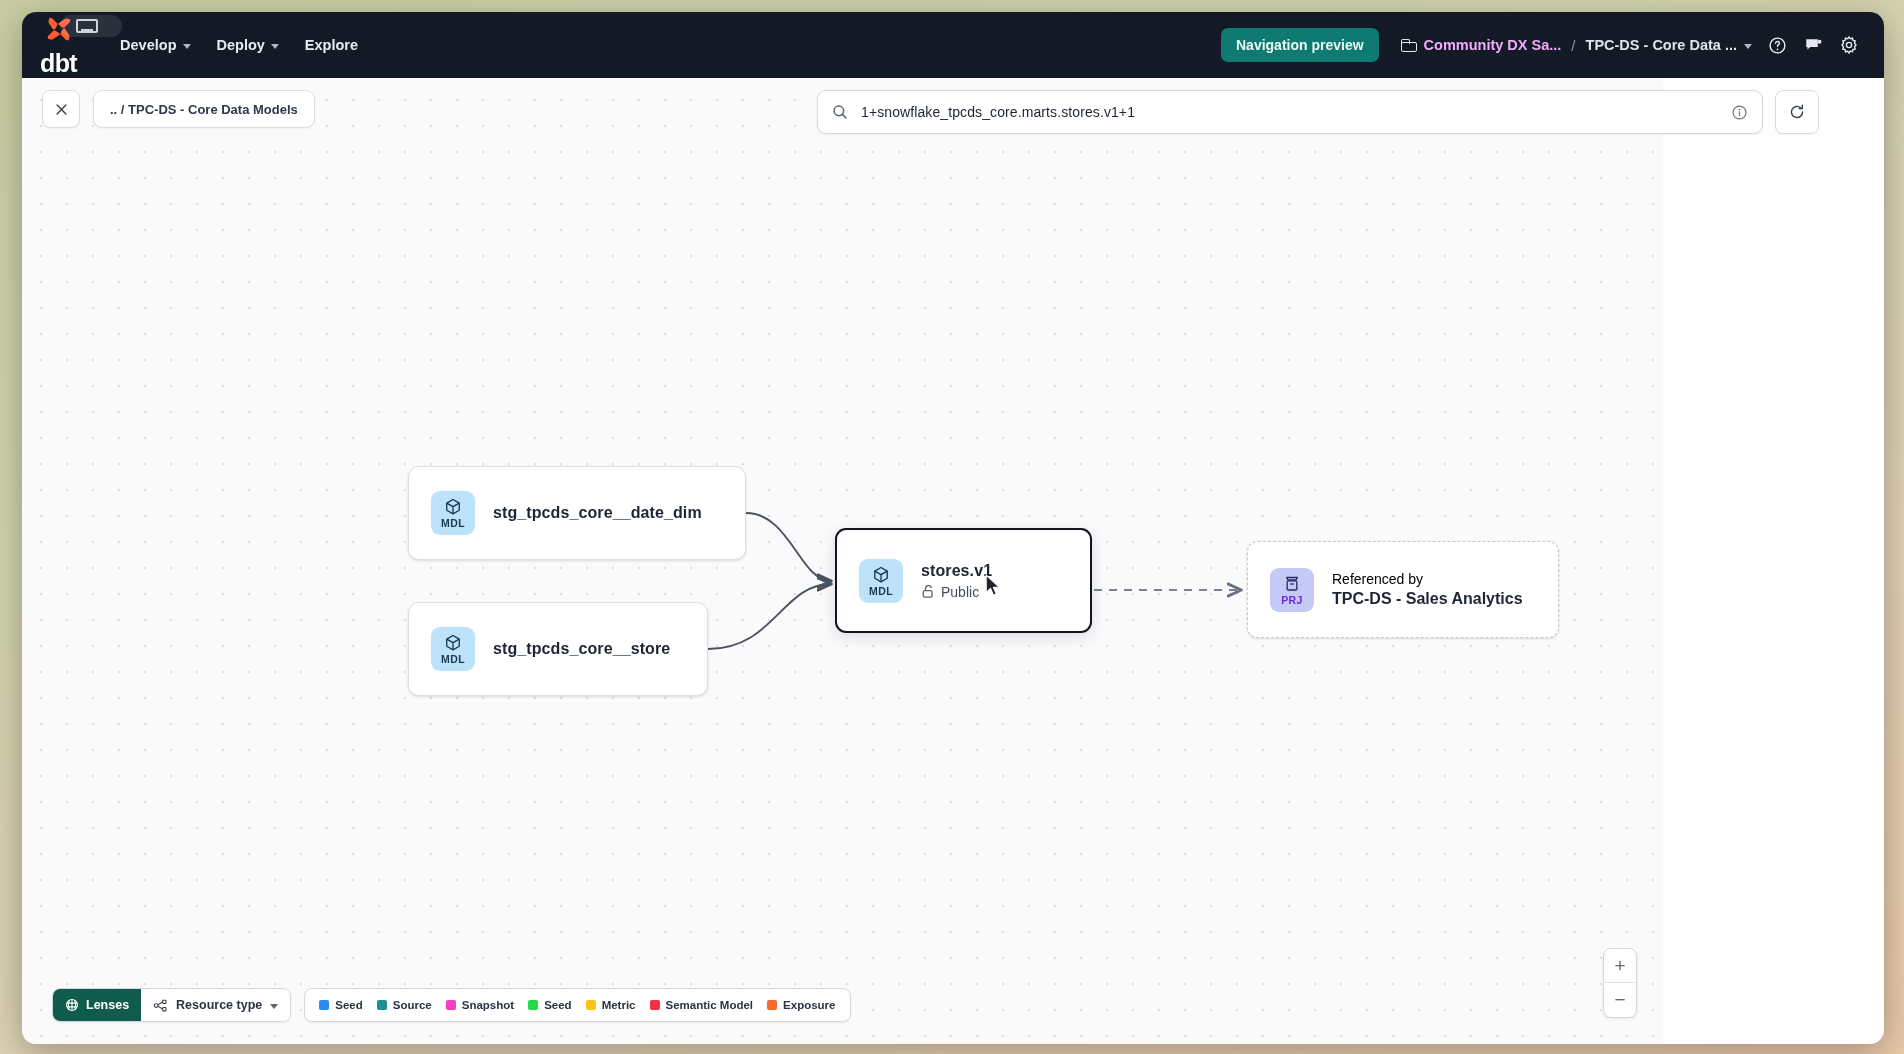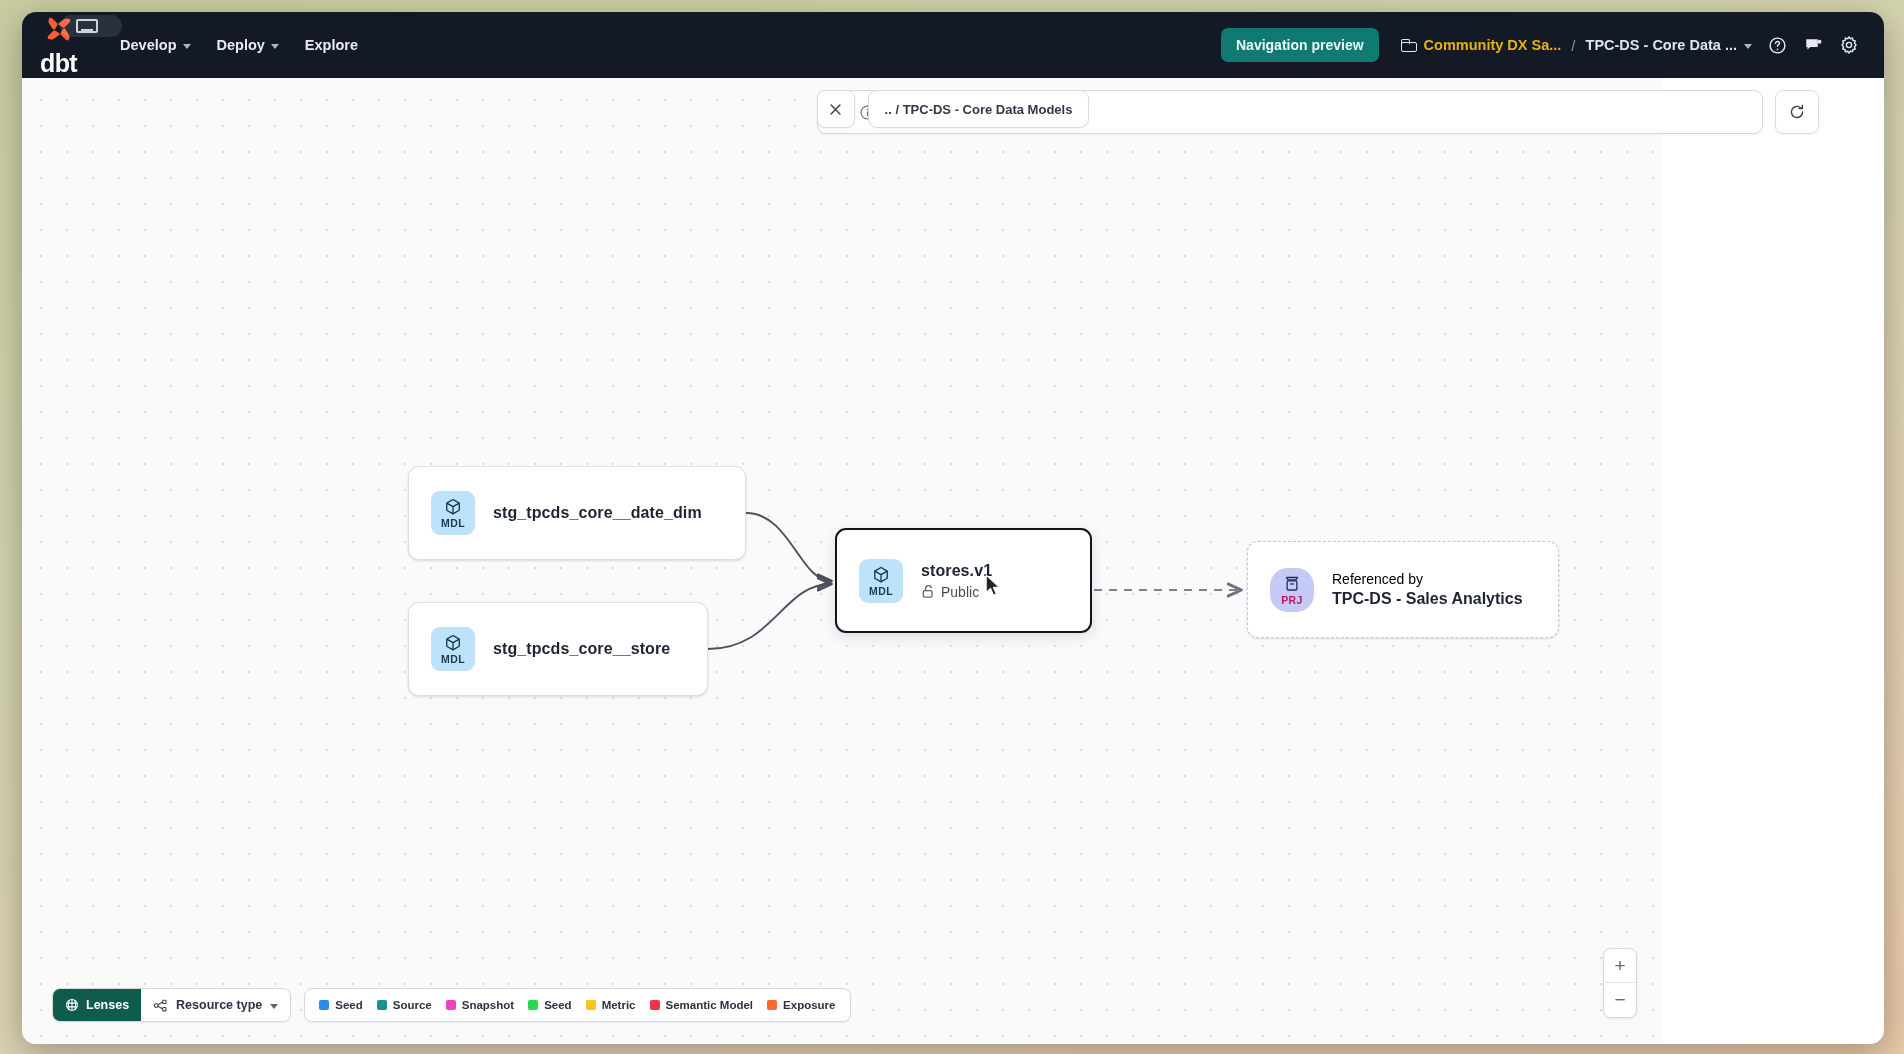--- a/index.html
+++ b/index.html
@@ -66,21 +66,21 @@
     width:0;height:0;border-left:4.5px solid transparent;border-right:4.5px solid transparent;
     border-top:5px solid #aeb6c2; display:inline-block; position:relative; top:1px;
   }
   .spacer { flex: 1 1 auto; }
   #nav-preview-btn {
     background:#0f7a72; color:#eafaf7; font-size:14px; font-weight:600;
     padding: 9px 15px; border-radius:7px; cursor:pointer; white-space:nowrap;
   }
   .crumb {
     display:flex; align-items:center; gap:7px;
-    color:#eab308; font-size:14.5px; font-weight:700; white-space:nowrap;
+    color:#f0abfc; font-size:14.5px; font-weight:700; white-space:nowrap;
     cursor:pointer; padding: 5px 4px; border-radius:5px;
   }
   .crumb.dim { color:#dfe4ea; font-weight:600; }
   .crumb-sep { color:#8b94a3; font-size:15px; margin:0 6px; }
   .folder-ico { width:16px;height:13px; position:relative; display:inline-block; }
   .folder-ico:before{
     content:""; position:absolute; inset:3px 0 0 0;
     border:1.6px solid #e5e9ef; border-radius:2px;
   }
   .folder-ico:after{
@@ -89,21 +89,21 @@
   }
   .ic-btn {
     width:30px;height:30px; display:flex;align-items:center;justify-content:center;
     border-radius:6px; cursor:pointer; color:#e6eaf0; margin-left: 6px;
   }
 
   
   #toolbar {
     position:absolute; left:0; top:66px; width:1862px; height:62px;
     display:flex; align-items:center; padding: 0 20px;
-    z-index: 20; pointer-events:none;justify-content:center;
+    z-index: 20; pointer-events:none;
   }
   #toolbar > * { pointer-events:auto; }
   .tb-btn {
     height: 38px; min-width:38px; background:#fff;
     border:1px solid #d9dde3; border-radius:8px;
     display:flex; align-items:center; justify-content:center;
     cursor:pointer; box-shadow: 0 1px 2px rgba(16,24,40,.05);
   }
   #crumb-pill {
     height:38px; background:#fff; border:1px solid #d9dde3; border-radius:9px;
@@ -149,21 +149,21 @@
   .node.plain { border: 1.5px solid #dcdfe5; }
   .node.selected { border: 2.5px solid #11151f; box-shadow: 0 4px 14px rgba(16,24,40,.13); }
   .node.dashed { border: 1.6px dashed #c3c8d1; }
 
   .badge {
     width: 44px; height: 44px; border-radius: 9px; flex:0 0 44px;
     display:flex; flex-direction:column; align-items:center; justify-content:center;
     gap:1px;
   }
   .badge.mdl { background:#bde3fb; color:#1b3a52; }
-  .badge.prj { background:#c4c9f5; color:#be185d;border-radius:18px; }
+  .badge.prj { background:#c4c9f5; color:#6d28d9; }
   .badge .bl { font-size:10.5px; font-weight:700; letter-spacing:.4px; line-height:1; }
 
   .node-title { font-size:16px; color:#1d2433; font-weight:600; white-space:nowrap; letter-spacing:.1px; }
   .node-sub  { font-size:14px; color:#444c5c; display:flex; align-items:center; gap:6px; margin-top:4px; }
   .txtcol { display:flex; flex-direction:column; justify-content:center; }
   .node-kick { font-size:14px; color:#000000; font-weight:400; }
   .node-main { font-size:16px; color:#1d2433; font-weight:600; margin-top:3px; white-space:nowrap; }
 
   
   #bottombar {
@@ -418,20 +418,21 @@
       </div>
       <div id="crumb-pill">.. / TPC-DS - Core Data Models</div>
     </div>
 
     <div id="search-wrap">
       <div id="search-box">
         <svg width="16" height="16" viewBox="0 0 18 18" fill="none" stroke="#5c6472" stroke-width="1.7">
           <circle cx="7.7" cy="7.7" r="5.4"></circle>
           <path d="M11.7 11.7l4.1 4.1" stroke-linecap="round"></path>
         </svg>
+        <input id="search-input" type="text" spellcheck="false" value="1+snowflake_tpcds_core.marts.stores.v1+1" placeholder="Search or enter a node selector" style="">
         <svg width="17" height="17" viewBox="0 0 20 20" fill="none" stroke="#6b7383" stroke-width="1.4">
           <circle cx="10" cy="10" r="7.6"></circle>
           <path d="M10 9.1v4.4" stroke-linecap="round"></path>
           <circle cx="10" cy="6.5" r=".95" fill="#6b7383" stroke="none"></circle>
         </svg>
       </div>
       <div class="tb-btn" id="refresh-btn">
         <svg width="18" height="18" viewBox="0 0 20 20" fill="none" stroke="#3b4252" stroke-width="1.6" stroke-linecap="round">
           <path d="M16.2 10a6.2 6.2 0 11-2.2-4.75"></path>
           <path d="M15.9 2.6v3.6h-3.6"></path>

